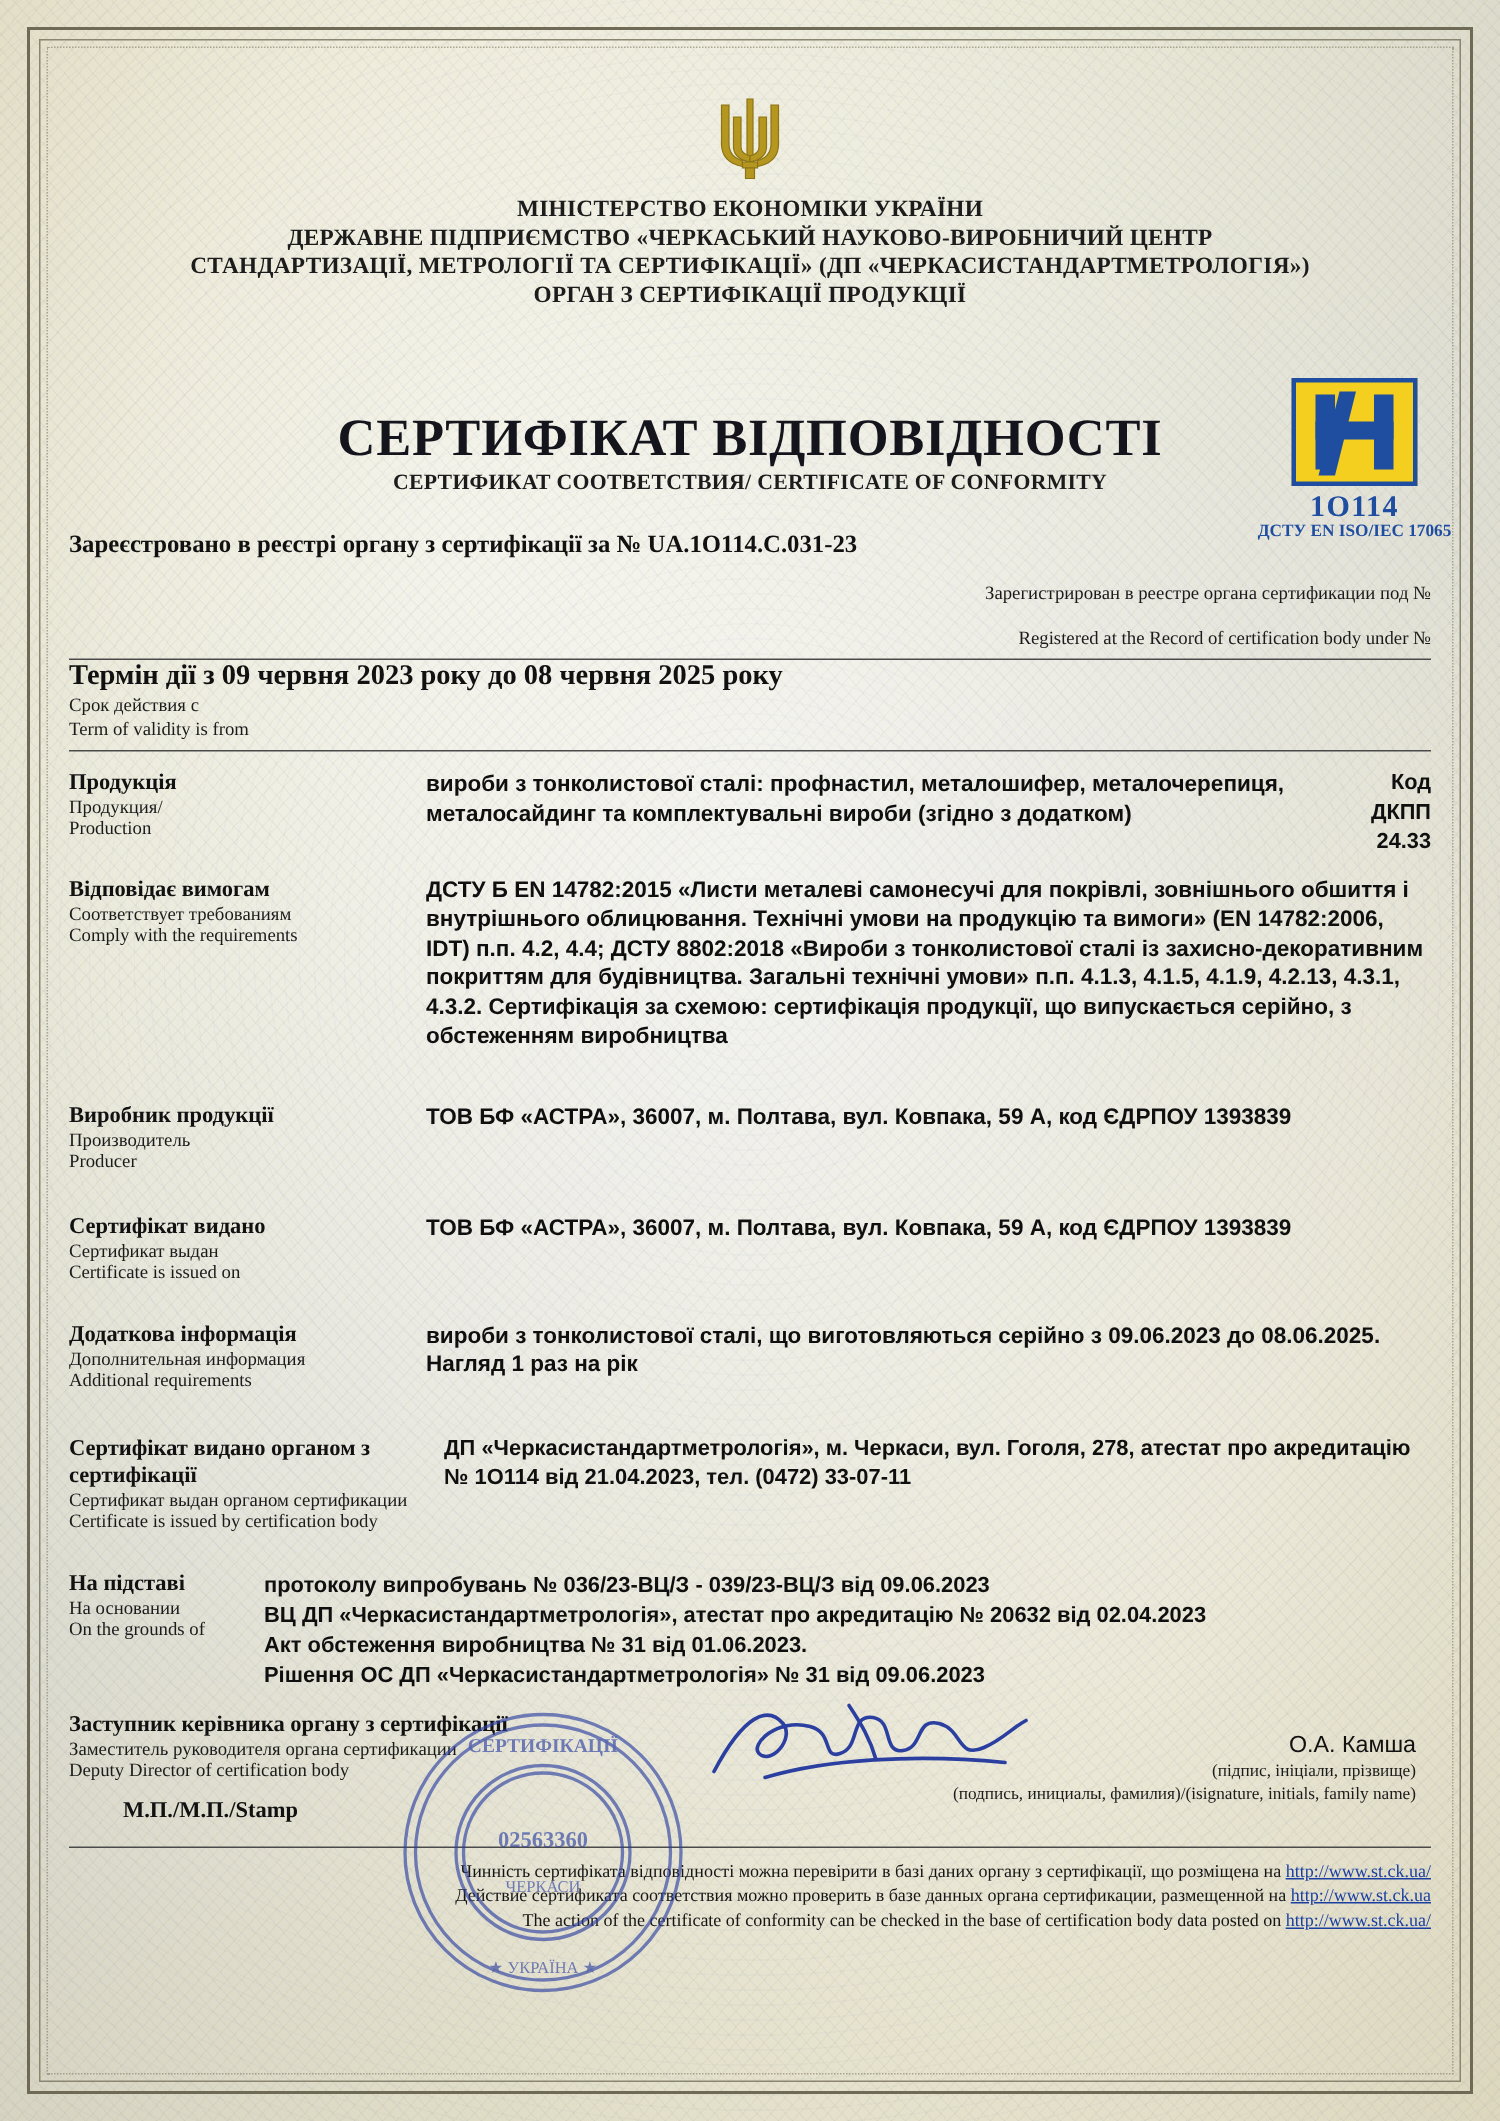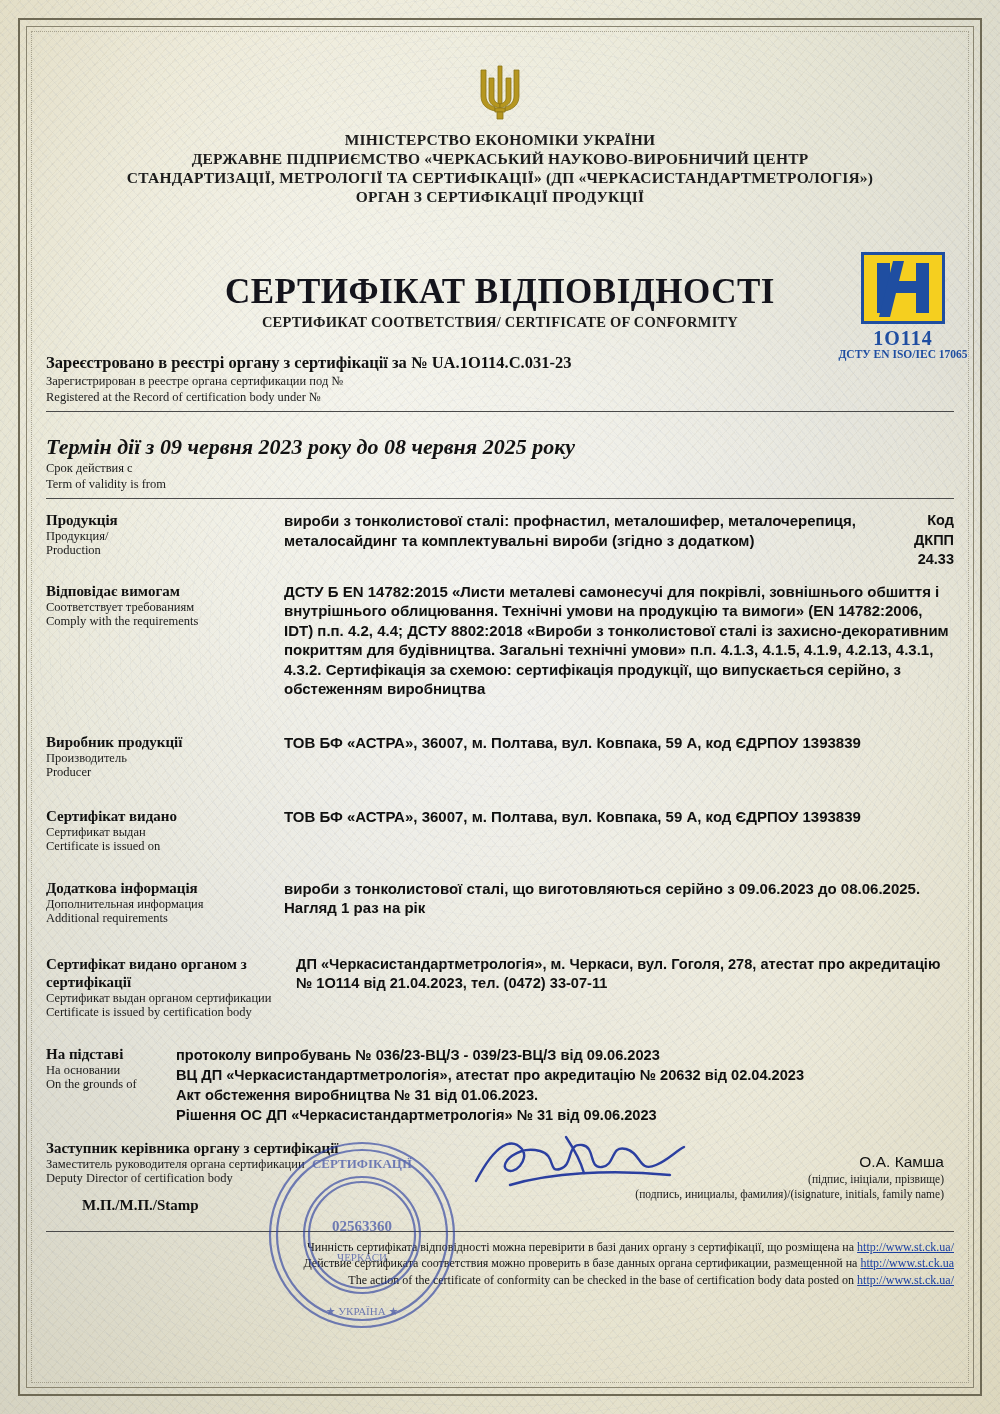--- a/index.html
+++ b/index.html
@@ -174,29 +174,28 @@
   .reg-line {
     font-size: 16.5px;
     font-weight: bold;
     color: #111;
     margin-top: 22px;
   }
   .reg-sub {
     font-size: 12.5px;
     color: #1b1b1b;
     line-height: 14.5px;
-    margin-top: 1px;
+    margin-top: 15px;
+    text-align: right;
   }
 
   .term-line {
-    font-size: 22px;
+    font-size: 19px;
     font-weight: bold;
     color: #111;
-    margin-top: 22px;
-    font-style: italic;
   }
   .term-sub {
     font-size: 12.5px;
     color: #1b1b1b;
     line-height: 14.5px;
     margin-top: 1px;
   }
 
   hr.rule {
     border: none;

